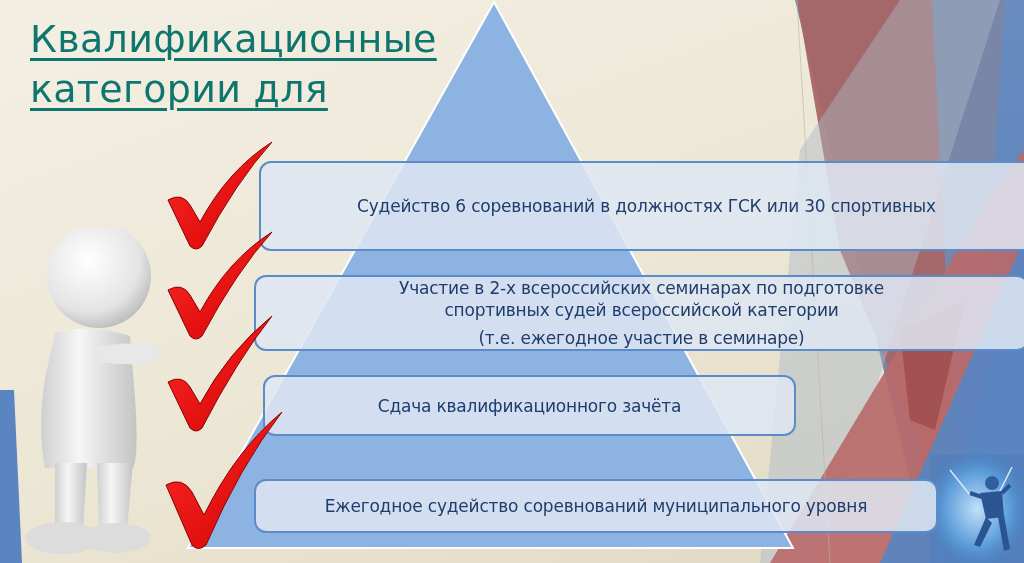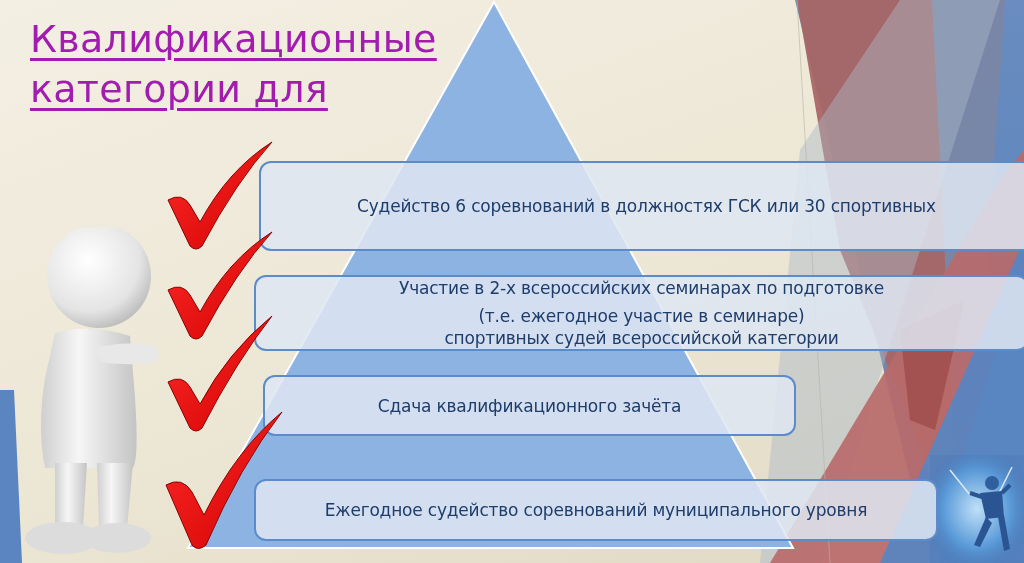--- a/index.html
+++ b/index.html
@@ -9,21 +9,21 @@
     font-family: "DejaVu Sans", sans-serif;
     background: linear-gradient(160deg, #f3efe3 0%, #ece6d4 55%, #ded8c2 100%);
   }
   .bg-layer { position: absolute; inset: 0; }
   .bg-layer svg { position: absolute; left: 0; top: 0; }
 
   .title {
     position: absolute;
     left: 30px; top: 14px;
     width: 440px;
-    color: #a21caf;
+    color: #0f766e;
     font-family: "DejaVu Sans", sans-serif;
     font-size: 38px;
     line-height: 50px;
     text-decoration: underline;
     text-decoration-thickness: 3px;
     text-underline-offset: 6px;
     letter-spacing: 0.3px;
     z-index: 3;
   }
   .title span { display: block; }
@@ -45,21 +45,21 @@
     font-weight: normal;
     letter-spacing: -0.2px;
     margin-left: 22px;
   }
   .box .line { display: block; line-height: 22px; white-space: nowrap; }
   .box .line.gap { margin-top: 6px; }
 
   #box1 { left: 237px; top: 161px; width: 775px; height: 90px; }
   #box2 { left: 232px; top: 275px; width: 775px; height: 76px; }
   #box3 { left: 241px; top: 375px; width: 533px; height: 61px; }
-  #box4 { left: 232px; top: 479px; width: 684px; height: 62px; }
+  #box4 { left: 232px; top: 479px; width: 684px; height: 54px; }
 
   .figure { position: absolute; left: 15px; top: 228px; z-index: 2; }
   .checks { position: absolute; left: 0; top: 0; z-index: 5; pointer-events: none; }
   .skier { position: absolute; left: 930px; top: 455px; width: 94px; height: 108px; z-index: 3; }
 </style>
 </head>
 <body>
 
 <div class="bg-layer">
   <svg width="1024" height="563" viewBox="0 0 1024 563">
@@ -118,22 +118,22 @@
   <ellipse cx="48" cy="310" rx="38" ry="16" fill="#dcdcdc"></ellipse>
   <ellipse cx="102" cy="310" rx="34" ry="15" fill="#dcdcdc"></ellipse>
 </svg>
 
 <div class="box" id="box1">
   <span class="line">Судейство 6 соревнований в должностях ГСК  или 30 спортивных</span>
 </div>
 
 <div class="box" id="box2">
   <span class="line">Участие в 2-х всероссийских семинарах по подготовке</span>
+  <span class="line">спортивных судей всероссийской категории</span>
   <span class="line gap">(т.е. ежегодное участие в семинаре)</span>
-  <span class="line">спортивных судей всероссийской категории</span>
 </div>
 
 <div class="box" id="box3">
   <span class="line">Сдача квалификационного зачёта</span>
 </div>
 
 <div class="box" id="box4">
   <span class="line">Ежегодное судейство соревнований муниципального уровня</span>
 </div>
 

